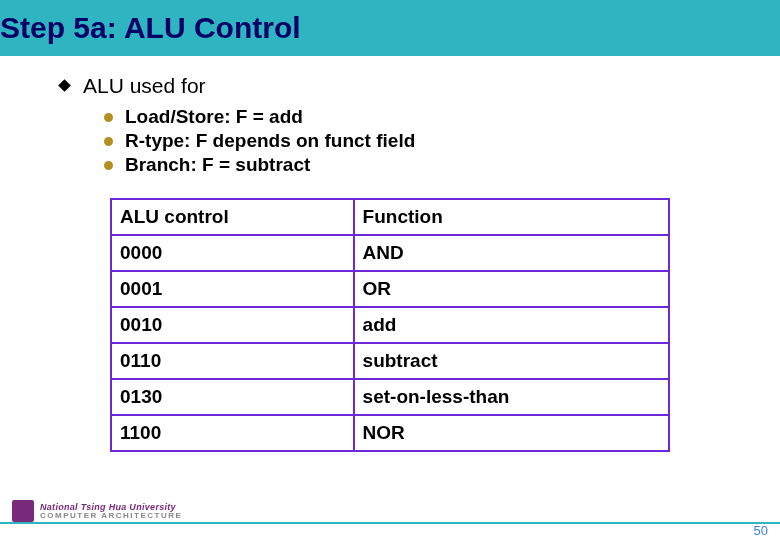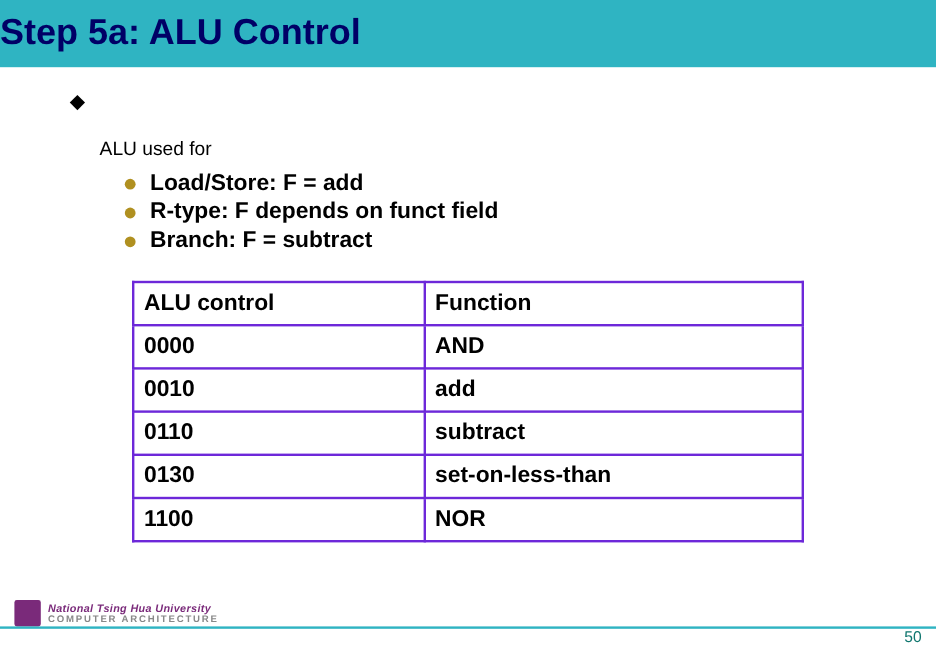--- a/index.html
+++ b/index.html
@@ -34,23 +34,22 @@
   .diamond {
     width: 9px;
     height: 9px;
     background: #000;
     transform: rotate(45deg);
     margin-top: 7px;
     margin-right: 14px;
     flex-shrink: 0;
   }
   .l1-text {
-    font-size: 16px;
+    font-size: 21px;
     color: #000;
-    margin-top: 42px;
   }
   .sub-list {
     margin-left: 44px;
     margin-top: 4px;
   }
   .l2 {
     display: flex;
     align-items: flex-start;
     margin-bottom: 2px;
     text-align: center;
@@ -127,21 +126,21 @@
   .logo-bottom {
     font-size: 8px;
     color: #888;
     letter-spacing: 1.5px;
   }
   .page-num {
     position: absolute;
     right: 12px;
     bottom: 2px;
     font-size: 13px;
-    color: #0f766e;
+    color: #3b82f6;
   }
 </style>
 </head>
 <body>
 
 <div class="title-bar">
   <div class="title-text">Step 5a: ALU Control</div>
 </div>
 
 <div class="content">
@@ -170,20 +169,24 @@
         <th>ALU control</th>
         <th>Function</th>
       </tr>
     </thead>
     <tbody>
       <tr>
         <td>0000</td>
         <td>AND</td>
       </tr>
       <tr>
+        <td>0001</td>
+        <td>OR</td>
+      </tr>
+      <tr>
         <td>0010</td>
         <td>add</td>
       </tr>
       <tr>
         <td>0110</td>
         <td>subtract</td>
       </tr>
       <tr>
         <td>0130</td>
         <td>set-on-less-than</td>

